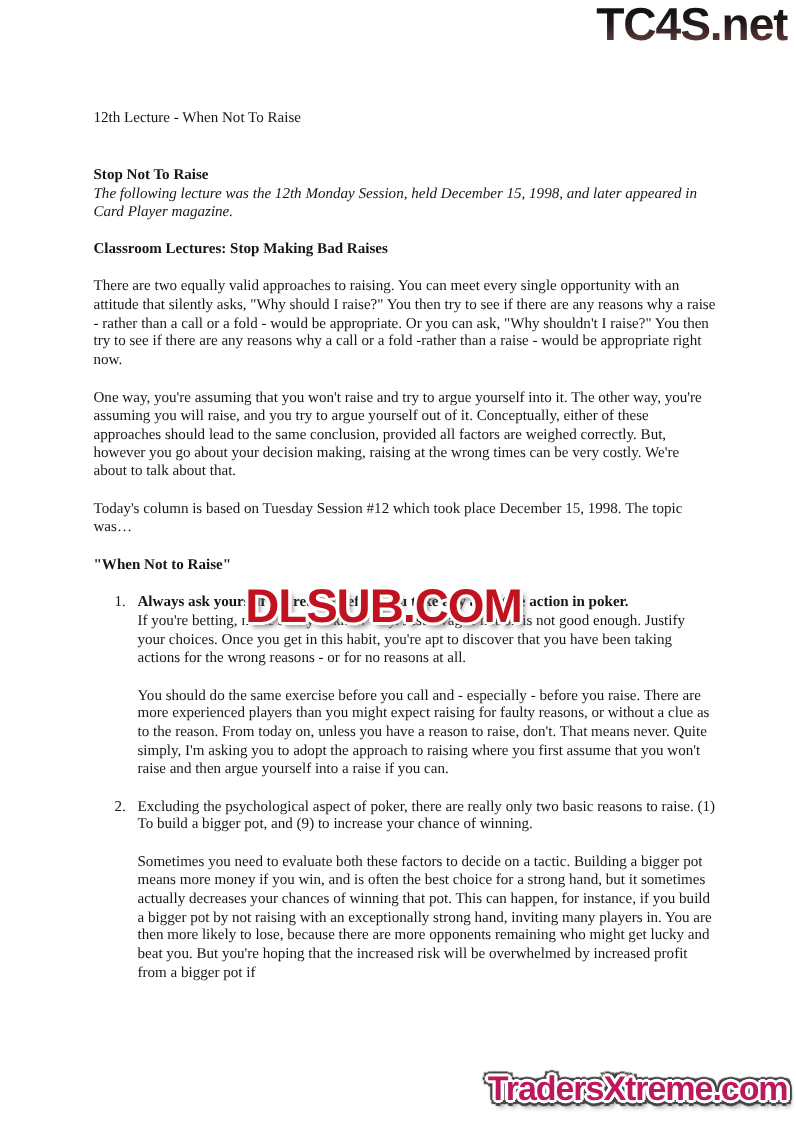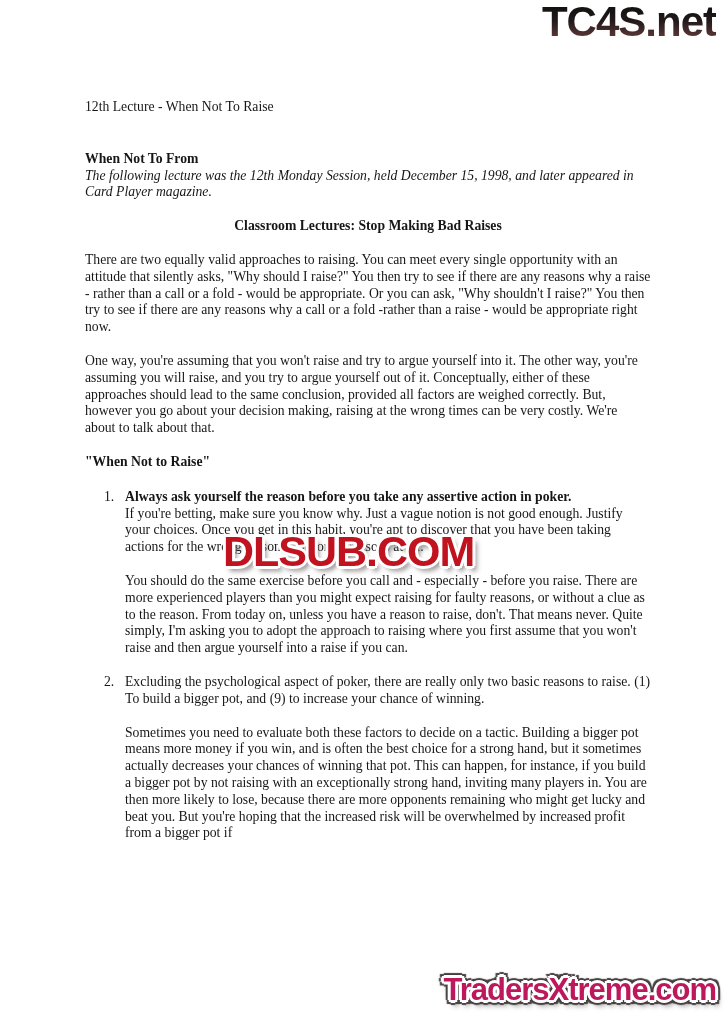--- a/index.html
+++ b/index.html
@@ -30,21 +30,21 @@
   .content {
     position: absolute;
     left: 85px; top: 99px;
     width: 566px;
     font-size: 13.7px;
     line-height: 16.8px;
   }
   .doc-title { margin: 0 0 35px 0; }
   .doc-heading { font-weight: bold; }
   .doc-subtitle { font-style: italic; margin: 0 0 17px 0; }
-  .section-heading { font-weight: bold; margin: 0 0 17px 0; text-align: center; }
+  .section-heading { font-weight: bold; margin: 0 0 17px 0; }
   .para { margin: 0 0 17px 0; }
   .list-heading { font-weight: bold; margin: 0 0 18px 0; }
 
   
   .list-item { display: flex; margin: 0 0 17px 0; }
   .list-number { flex: none; width: 21px; margin-left: 19px; }
   .list-body { flex: 1; font-family: Liberation Serif, serif; }
   .list-lead { font-weight: bold; }
   .list-para2 { margin-top: 17px; }
 
@@ -88,27 +88,28 @@
   }
 </style>
 </head>
 <body>
 
 <div class="tc4s-logo">TC4S.net</div>
 
 <div class="content">
   <div class="doc-title">12th Lecture - When Not To Raise</div>
 
-  <div class="doc-heading">When Not To From</div>
+  <div class="doc-heading">Stop Not To Raise</div>
   <div class="doc-subtitle">The following lecture was the 12th Monday Session, held December 15, 1998, and later appeared in Card Player magazine.</div>
 
   <div class="section-heading">Classroom Lectures: Stop Making Bad Raises</div>
 
   <div class="para">There are two equally valid approaches to raising. You can meet every single opportunity with an attitude that silently asks, "Why should I raise?" You then try to see if there are any reasons why a raise - rather than a call or a fold - would be appropriate. Or you can ask, "Why shouldn't I raise?" You then try to see if there are any reasons why a call or a fold -rather than a raise - would be appropriate right now.</div>
   <div class="para">One way, you're assuming that you won't raise and try to argue yourself into it. The other way, you're assuming you will raise, and you try to argue yourself out of it. Conceptually, either of these approaches should lead to the same conclusion, provided all factors are weighed correctly. But, however you go about your decision making, raising at the wrong times can be very costly. We're about to talk about that.</div>
+  <div class="para">Today's column is based on Tuesday Session #12 which took place December 15, 1998. The topic was…</div>
 
   <div class="list-heading">"When Not to Raise"</div>
 
   <div class="list-item">
     <div class="list-number">1.</div>
     <div class="list-body">
       <div class="list-lead">Always ask yourself the reason before you take any assertive action in poker.</div>
       <div class="list-para">If you're betting, make sure you know why. Just a vague notion is not good enough. Justify your choices. Once you get in this habit, you're apt to discover that you have been taking actions for the wrong reasons - or for no reasons at all.</div>
       <div class="list-para list-para2">You should do the same exercise before you call and - especially - before you raise. There are more experienced players than you might expect raising for faulty reasons, or without a clue as to the reason. From today on, unless you have a reason to raise, don't. That means never. Quite simply, I'm asking you to adopt the approach to raising where you first assume that you won't raise and then argue yourself into a raise if you can.</div>
     </div>

